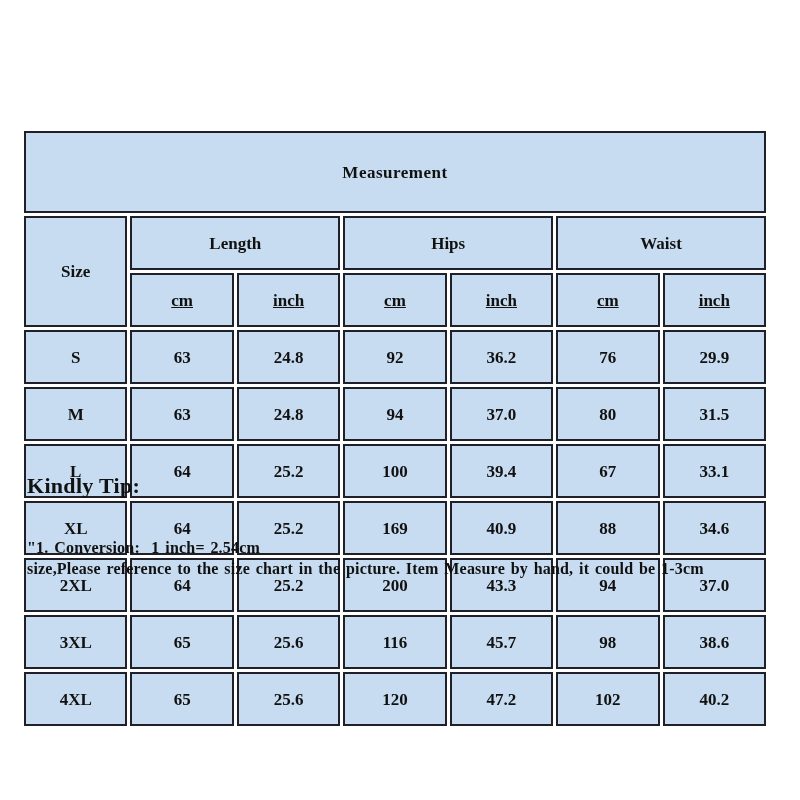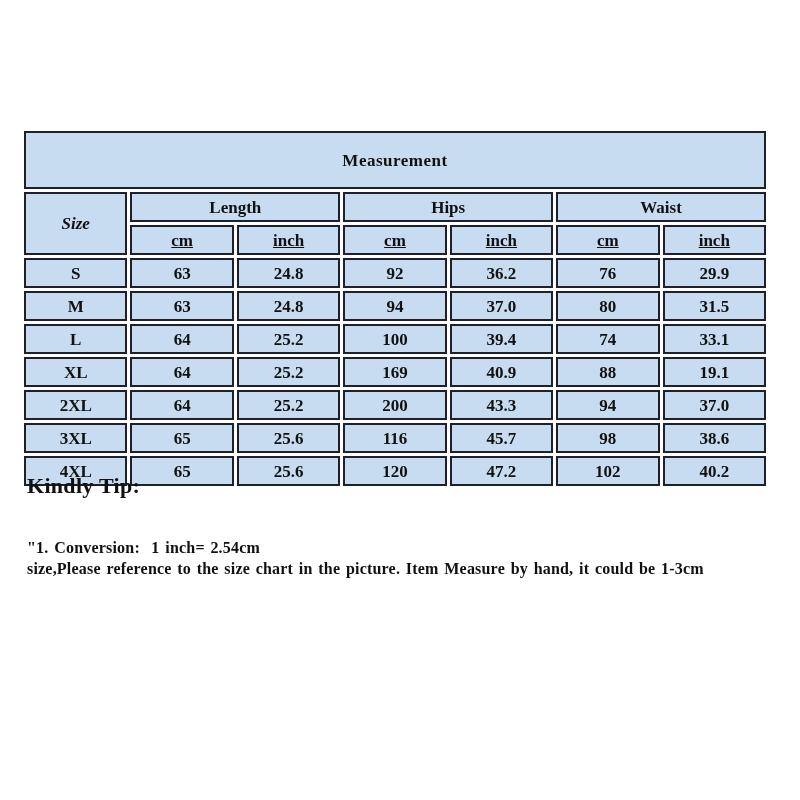--- a/index.html
+++ b/index.html
@@ -27,34 +27,34 @@
     border-spacing: 3px;
     table-layout: fixed;
   }
   table.size-table td {
     border: 2px solid #20202a;
     background: #c7dcf0;
     text-align: center;
     vertical-align: middle;
     font-weight: bold;
     font-size: 17px;
-    padding: 0;
+    padding: 12px;
     line-height: 1;
     overflow: hidden;
   }
   td.title-cell {
     background: #ffffff;
     height: 54px;
     font-size: 31px;
     letter-spacing: 0.5px;
   }
   td.group-cell  { height: 26px; }
   td.unit-cell   { height: 26px; text-decoration: underline; }
   td.data-cell   { height: 26px; }
-  td.size-head-cell { font-size: 18px; font-style: italic; }
+  td.size-head-cell { font-size: 18px; }
 
   
   .kindly-tip {
     position: absolute;
     left: 27px;
     top: 473px;
     font-size: 22px;
     letter-spacing: 0.3px;
   }
   .notes {
@@ -110,31 +110,31 @@
       <td class="data-cell">37.0</td>
       <td class="data-cell">80</td>
       <td class="data-cell">31.5</td>
     </tr>
     <tr>
       <td class="data-cell">L</td>
       <td class="data-cell">64</td>
       <td class="data-cell">25.2</td>
       <td class="data-cell">100</td>
       <td class="data-cell">39.4</td>
-      <td class="data-cell">74</td>
+      <td class="data-cell">67</td>
       <td class="data-cell">33.1</td>
     </tr>
     <tr>
       <td class="data-cell">XL</td>
       <td class="data-cell">64</td>
       <td class="data-cell">25.2</td>
       <td class="data-cell">169</td>
       <td class="data-cell">40.9</td>
       <td class="data-cell">88</td>
-      <td class="data-cell">19.1</td>
+      <td class="data-cell">34.6</td>
     </tr>
     <tr>
       <td class="data-cell">2XL</td>
       <td class="data-cell">64</td>
       <td class="data-cell">25.2</td>
       <td class="data-cell">200</td>
       <td class="data-cell">43.3</td>
       <td class="data-cell">94</td>
       <td class="data-cell">37.0</td>
     </tr>

